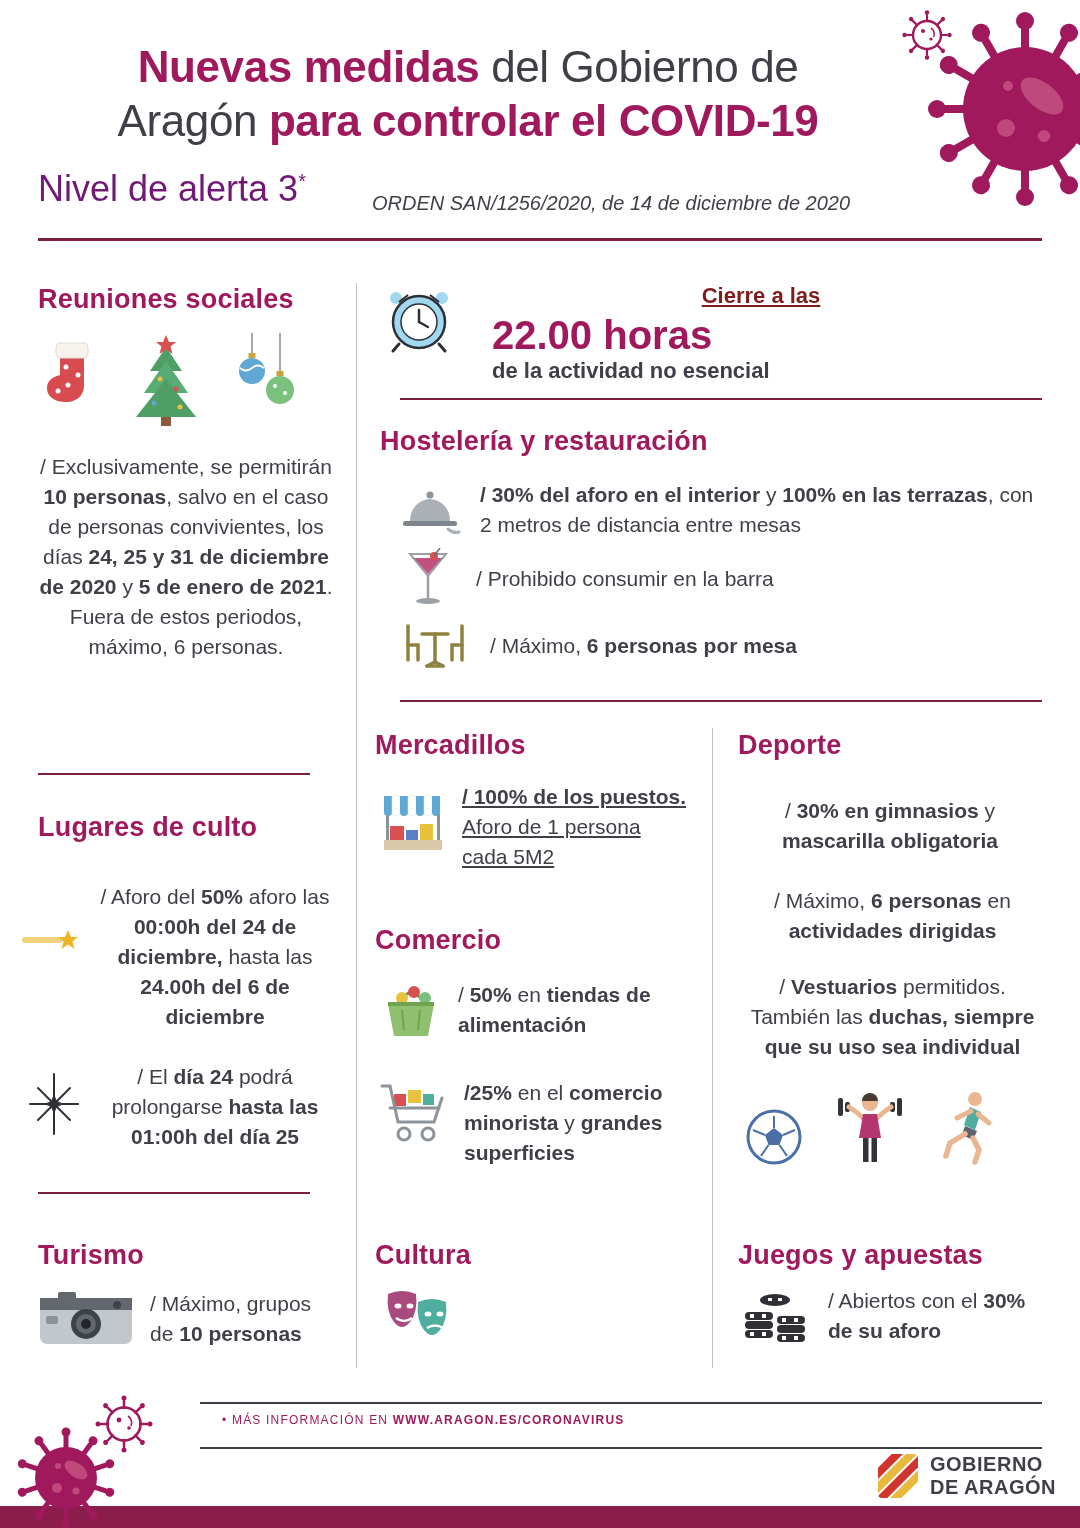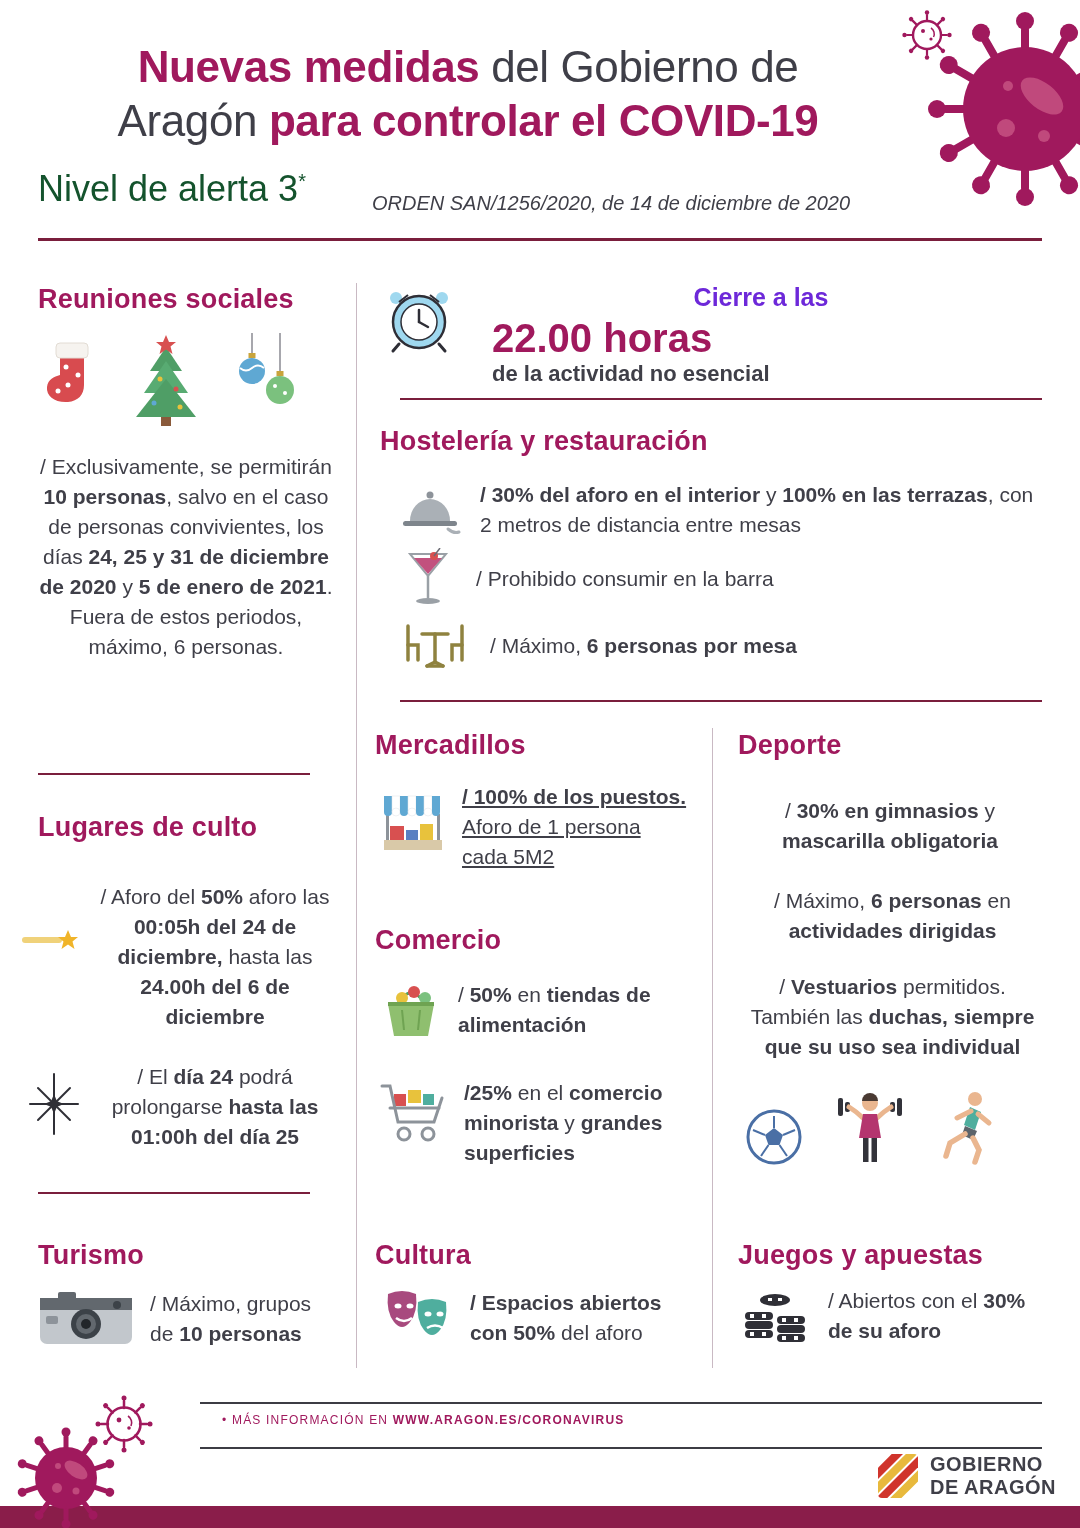--- a/index.html
+++ b/index.html
@@ -3,31 +3,31 @@
 <meta charset="utf-8">
 <style>
   html,body{margin:0;padding:0;background:#ffffff;}
   body{font-family:"Liberation Sans", sans-serif;}
   .page{position:relative;width:1080px;height:1528px;background:#ffffff;overflow:hidden;color:#3f3f48;}
   .abs{position:absolute;text-align:center;}
   .b{font-weight:700;}
   .a{color:#a0195d;}
   .title{font-size:44px;line-height:54px;font-weight:400;color:#3f3f48;letter-spacing:-0.4px;}
   .title .b{color:#a0195d;}
-  .alert{font-size:36px;color:#14532d;font-weight:400;}
+  .alert{font-size:36px;color:#701a75;font-weight:400;}
   .alert sup{font-size:20px;}
   .order{font-size:20px;font-style:italic;color:#3f3f48;}
   .heading{font-size:27px;font-weight:700;color:#a0195d;letter-spacing:0.2px;}
   .body-text{font-size:21px;line-height:30px;color:#3f3f48;}
   .rule{position:absolute;background:#7a1e3c;}
   .thinline{position:absolute;background:#3c3c44;}
   .vline{position:absolute;width:1px;background:#c9b9c3;}
   .row{position:absolute;display:flex;align-items:center;}
   .row-top{position:absolute;display:flex;align-items:flex-start;}
-  .closing-l1{font-size:25px;font-weight:700;color:#6d28d9;}
+  .closing-l1{font-size:22px;font-weight:700;color:#7f1d1d;text-decoration:underline;}
   .closing-l2{display:flex;align-items:baseline;margin-top:4px;flex-direction:column;}
   .closing-time{font-size:40px;font-weight:700;color:#a0195d;}
   .closing-rest{font-size:22px;font-weight:700;color:#3f3f48;margin-left:14px;}
   .footer-info{font-size:12px;letter-spacing:1.2px;color:#a0195d;}
   .logo{position:absolute;display:flex;align-items:center;gap:10px;}
   .logo-text{font-size:20px;line-height:23px;font-weight:700;color:#3f3f48;letter-spacing:0.5px;}
   .bottom-bar{position:absolute;left:0;top:1506px;width:1080px;height:22px;background:#8a1d4a;}
   .icon{display:inline-block;line-height:0;}
 </style>
 </head>
@@ -141,21 +141,21 @@
   <div class="rule" style="left:38px;top:773px;width:272px;height:2px;"></div>
 
   <div class="abs heading" style="left:38px;top:812px;">Lugares de culto</div>
 
   <span class="icon abs" style="left:22px;top:926px;">
     <svg width="60" height="28" viewBox="0 0 60 28">
       <rect x="0" y="11" width="40" height="6" rx="3" fill="#f0d27a"></rect>
       <polygon points="46,4 49,11 56,11 50.5,15.5 52.5,23 46,18.5 39.5,23 41.5,15.5 36,11 43,11" fill="#f0b429"></polygon>
     </svg>
   </span>
-  <div class="abs body-text" style="left:95px;top:882px;width:240px;"><span>/ Aforo del </span><span class="b">50%</span><span>  aforo las </span><span class="b">00:05h del 24 de diciembre,</span><span> hasta las </span><span class="b">24.00h del 6 de diciembre</span></div>
+  <div class="abs body-text" style="left:95px;top:882px;width:240px;"><span>/ Aforo del </span><span class="b">50%</span><span>  aforo las </span><span class="b">00:00h del 24 de diciembre,</span><span> hasta las </span><span class="b">24.00h del 6 de diciembre</span></div>
 
   <span class="icon abs" style="left:22px;top:1072px;">
     <svg width="64" height="64" viewBox="0 0 64 64">
       <g stroke="#2f2f36" stroke-width="2" stroke-linecap="round">
         <line x1="32" y1="2" x2="32" y2="62"></line>
         <line x1="8" y1="32" x2="56" y2="32"></line>
         <line x1="16" y1="16" x2="48" y2="48"></line>
         <line x1="48" y1="16" x2="16" y2="48"></line>
       </g>
       <polygon points="32,22 36,32 32,42 28,32" fill="#2f2f36"></polygon>
@@ -326,21 +326,20 @@
         <path d="M8 6 q14 -6 28 0 q2 18 -6 28 q-8 10 -16 0 q-8 -10 -6 -28z" fill="#a84a7e"></path>
         <ellipse cx="18" cy="18" rx="3.5" ry="2.5" fill="#ffffff"></ellipse>
         <ellipse cx="30" cy="18" rx="3.5" ry="2.5" fill="#ffffff"></ellipse>
         <path d="M16 30 q8 6 16 0" stroke="#ffffff" stroke-width="2.5" fill="none"></path>
         <path d="M38 14 q14 -6 28 0 q2 18 -6 28 q-8 10 -16 0 q-8 -10 -6 -28z" fill="#4fae9e"></path>
         <ellipse cx="48" cy="26" rx="3.5" ry="2.5" fill="#ffffff"></ellipse>
         <ellipse cx="60" cy="26" rx="3.5" ry="2.5" fill="#ffffff"></ellipse>
         <path d="M47 40 q8 -5 16 0" stroke="#ffffff" stroke-width="2.5" fill="none"></path>
       </svg>
     </span>
-    <div class="body-text" style="width:225px;"><span class="b">/ Espacios abiertos con 50%</span><span> del aforo</span></div>
   </div>
 
   <div class="abs heading" style="left:738px;top:730px;">Deporte</div>
   <div class="abs body-text" style="left:740px;top:796px;width:300px;"><span>/ </span><span class="b">30% en gimnasios</span><span> y </span><span class="b">mascarilla obligatoria</span></div>
   <div class="abs body-text" style="left:740px;top:886px;width:305px;"><span>/ Máximo, </span><span class="b">6 personas</span><span> en </span><span class="b">actividades dirigidas</span></div>
   <div class="abs body-text" style="left:740px;top:972px;width:305px;"><span>/ </span><span class="b">Vestuarios</span><span> permitidos. También las </span><span class="b">duchas, siempre que su uso sea individual</span></div>
 
   <div class="row" style="left:745px;top:1088px;gap:34px;align-items:flex-end;">
     <span class="icon">
       <svg width="58" height="58" viewBox="0 0 58 58">

